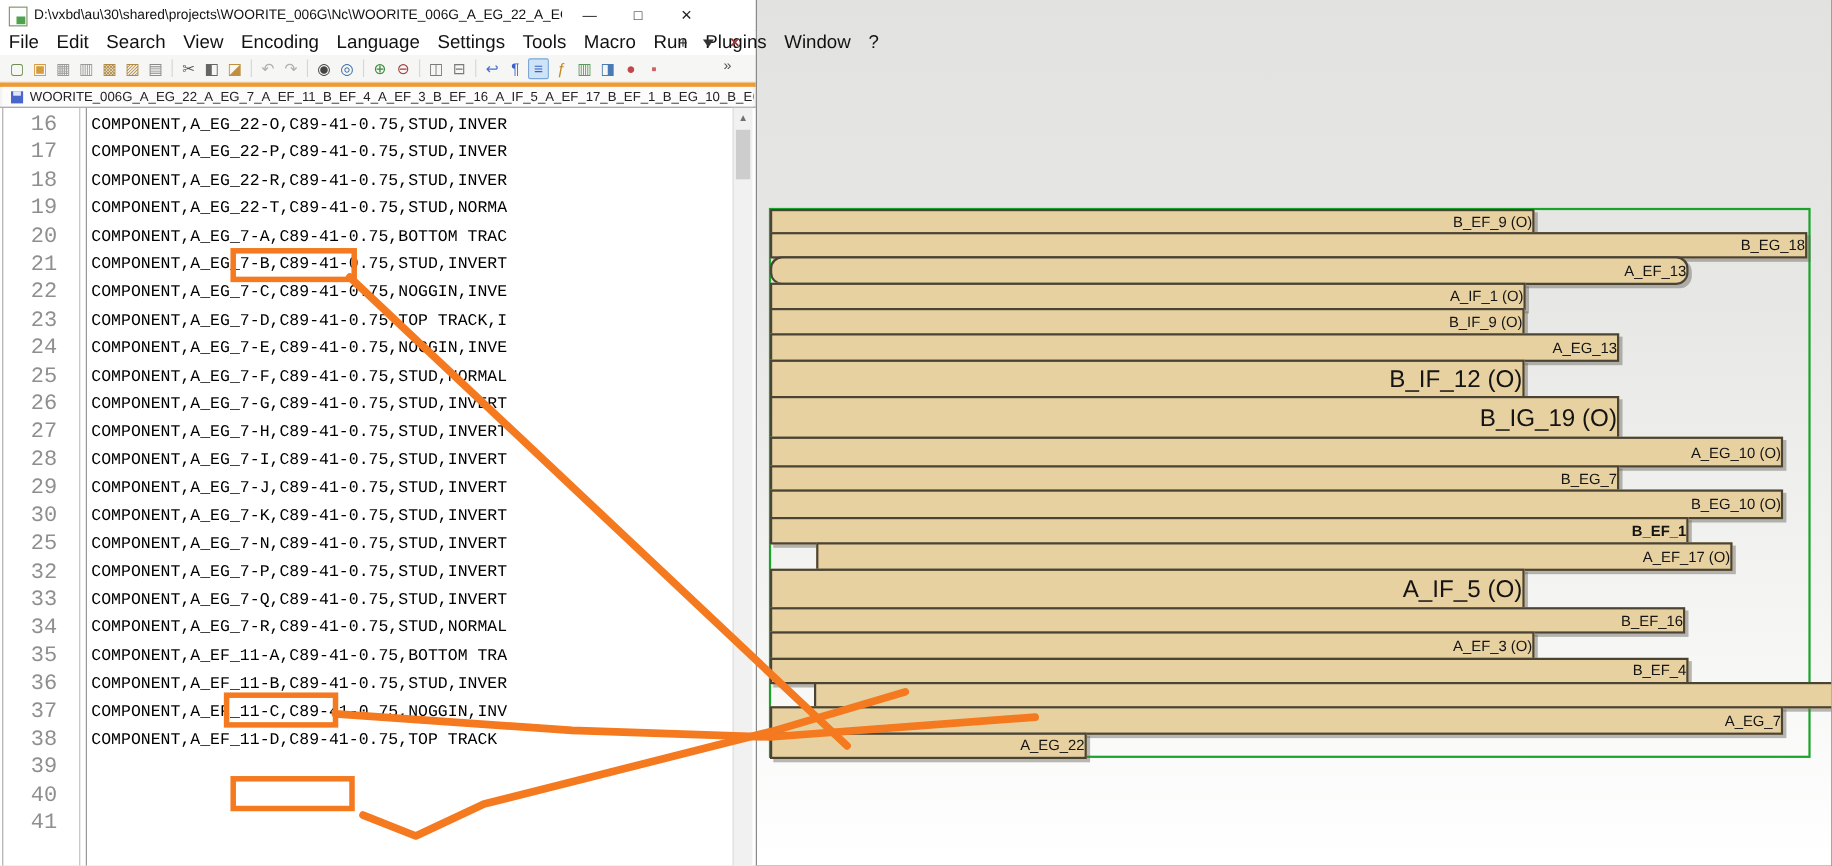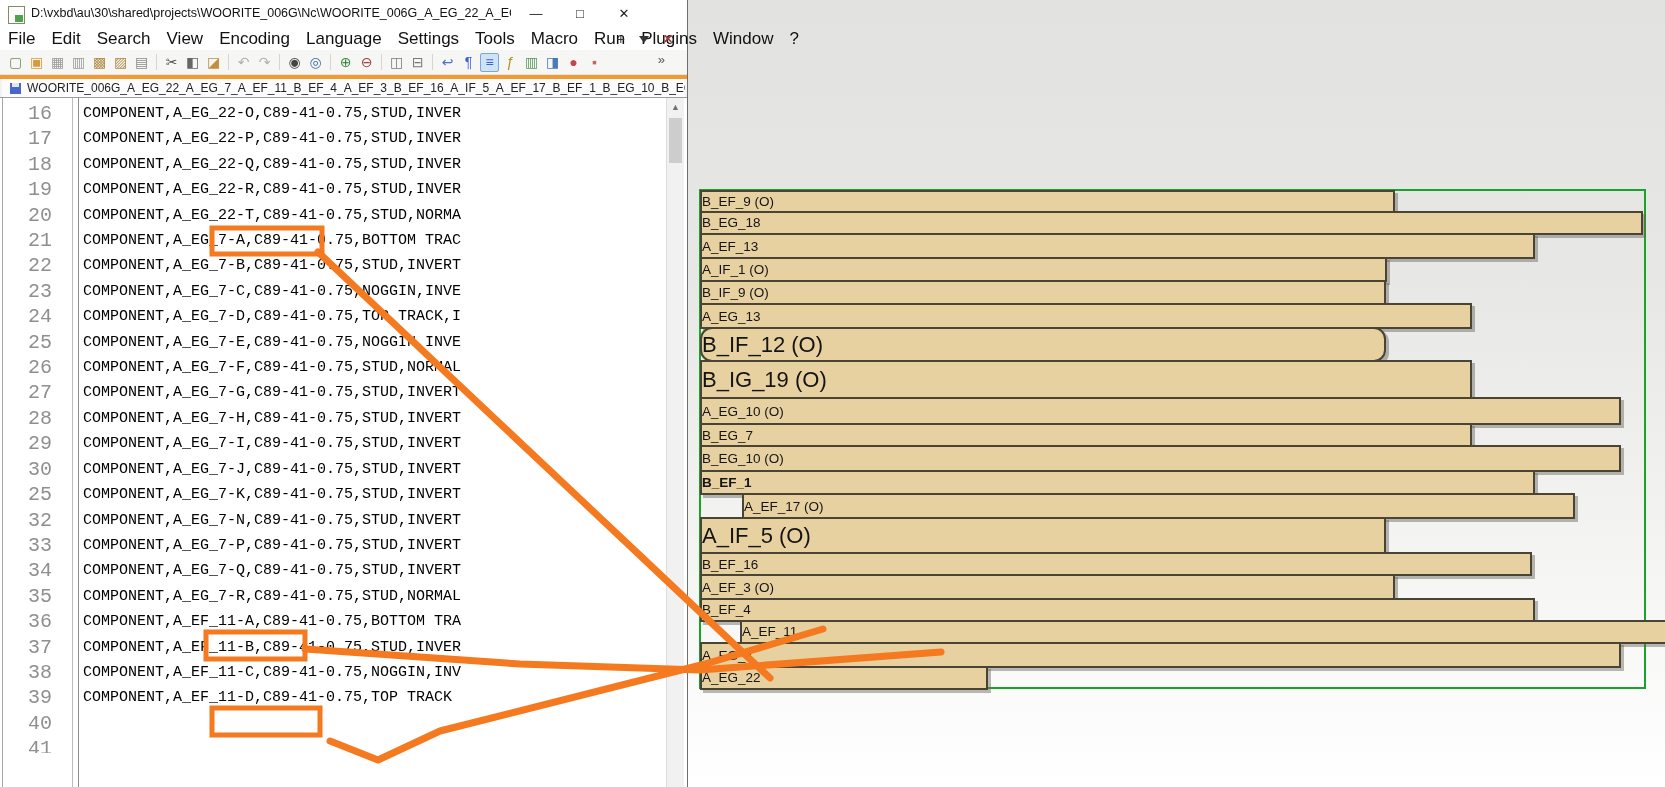--- a/index.html
+++ b/index.html
@@ -48,21 +48,21 @@
   #code{position:absolute;left:83px;top:3px;width:580px;height:652px;overflow:hidden;}
   .code-line{height:25.42px;line-height:25.42px;font-family:"Liberation Mono",monospace;
              font-size:15px;color:#000000;white-space:pre;}
   
   #vscroll{position:absolute;right:3px;top:0;width:17px;height:100%;background:#f1f1f1;border-left:1px solid #dcdcdc;}
   #vscroll-up{position:absolute;left:0;top:2px;width:17px;height:15px;text-align:center;font-size:9px;color:#707070;line-height:15px;}
   #vscroll-thumb{position:absolute;left:2px;top:20px;width:13px;height:45px;background:#cdcdcd;}
   
   #diagram-frame{position:absolute;border:2px solid #18a428;box-sizing:border-box;}
   .bar{position:absolute;background:#e8d1a0;border:2px solid #4a4435;box-sizing:border-box;
-       display:flex;align-items:center;justify-content:flex-start;
+       display:flex;align-items:center;justify-content:flex-end;
        box-shadow:3px 3px 0 rgba(105,100,90,0.45);}
   .bar-label{font-size:13.5px;color:#141414;white-space:nowrap;}
   .bar.big .bar-label{font-size:22px;}
   
   #overlay{position:absolute;left:0;top:0;width:1665px;height:787px;pointer-events:none;}
 </style>
 </head>
 <body>
 
 <div id="app">
@@ -170,21 +170,20 @@
           <div class="ln">38</div>
           <div class="ln">39</div>
           <div class="ln">40</div>
           <div class="ln">41</div>
         </div>
       <div id="gutter-sep1"></div>
       <div id="gutter-sep2"></div>
       <div id="code">
           <div class="code-line">COMPONENT,A_EG_22-O,C89-41-0.75,STUD,INVER</div>
           <div class="code-line">COMPONENT,A_EG_22-P,C89-41-0.75,STUD,INVER</div>
-          <div class="code-line">COMPONENT,A_EG_22-Q,C89-41-0.75,STUD,INVER</div>
           <div class="code-line">COMPONENT,A_EG_22-R,C89-41-0.75,STUD,INVER</div>
           <div class="code-line">COMPONENT,A_EG_22-T,C89-41-0.75,STUD,NORMA</div>
           <div class="code-line">COMPONENT,A_EG_7-A,C89-41-0.75,BOTTOM TRAC</div>
           <div class="code-line">COMPONENT,A_EG_7-B,C89-41-0.75,STUD,INVERT</div>
           <div class="code-line">COMPONENT,A_EG_7-C,C89-41-0.75,NOGGIN,INVE</div>
           <div class="code-line">COMPONENT,A_EG_7-D,C89-41-0.75,TOP TRACK,I</div>
           <div class="code-line">COMPONENT,A_EG_7-E,C89-41-0.75,NOGGIN,INVE</div>
           <div class="code-line">COMPONENT,A_EG_7-F,C89-41-0.75,STUD,NORMAL</div>
           <div class="code-line">COMPONENT,A_EG_7-G,C89-41-0.75,STUD,INVERT</div>
           <div class="code-line">COMPONENT,A_EG_7-H,C89-41-0.75,STUD,INVERT</div>
@@ -208,33 +207,33 @@
   </div>
 
   <div id="diagram-frame" style="left: 699px; top: 189px; width: 947px; height: 500px; border-color: rgb(24, 164, 40);"></div>
   <div id="bars">
       <div class="bar" style="left: 700px; top: 189.5px; width: 695px; height: 23px; background: rgb(232, 209, 160);">
         <span class="bar-label">B_EF_9 (O)</span>
       </div>
       <div class="bar" style="left: 700px; top: 210.5px; width: 943px; height: 24.5px; background: rgb(232, 209, 160);">
         <span class="bar-label">B_EG_18</span>
       </div>
-      <div class="bar" style="left: 700px; top: 233px; width: 835px; height: 26px; background: rgb(232, 209, 160);">
+      <div class="bar" style="left: 700px; top: 233px; width: 835px; height: 26px; background: rgb(232, 209, 160); border-radius: 11px;">
         <span class="bar-label">A_EF_13</span>
       </div>
       <div class="bar" style="left: 700px; top: 257px; width: 687px; height: 25px; background: rgb(232, 209, 160);">
         <span class="bar-label">A_IF_1 (O)</span>
       </div>
       <div class="bar" style="left: 700px; top: 280px; width: 686px; height: 25px; background: rgb(232, 209, 160);">
         <span class="bar-label">B_IF_9 (O)</span>
       </div>
       <div class="bar" style="left: 700px; top: 303px; width: 772px; height: 26px; background: rgb(232, 209, 160);">
         <span class="bar-label">A_EG_13</span>
       </div>
-      <div class="bar big" style="left: 700px; top: 327px; width: 686px; height: 35px; background: rgb(232, 209, 160); border-radius: 12px;">
+      <div class="bar big" style="left: 700px; top: 327px; width: 686px; height: 35px; background: rgb(232, 209, 160);">
         <span class="bar-label">B_IF_12 (O)</span>
       </div>
       <div class="bar big" style="left: 700px; top: 360px; width: 772px; height: 39px; background: rgb(232, 209, 160);">
         <span class="bar-label">B_IG_19 (O)</span>
       </div>
       <div class="bar" style="left: 700px; top: 397px; width: 921px; height: 28px; background: rgb(232, 209, 160);">
         <span class="bar-label">A_EG_10 (O)</span>
       </div>
       <div class="bar" style="left: 700px; top: 423px; width: 772px; height: 24px; background: rgb(232, 209, 160);">
         <span class="bar-label">B_EG_7</span>

